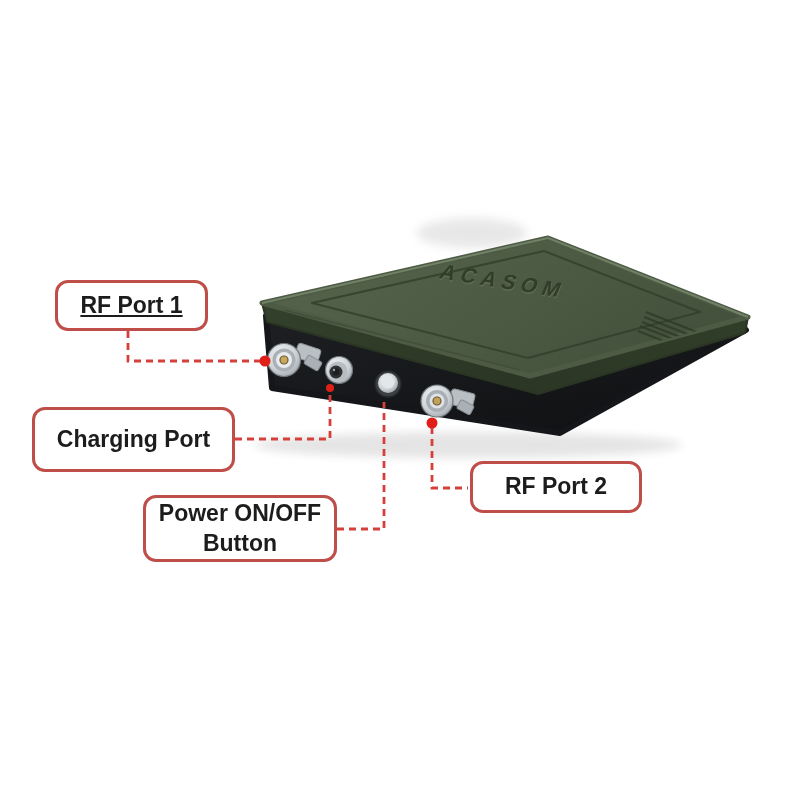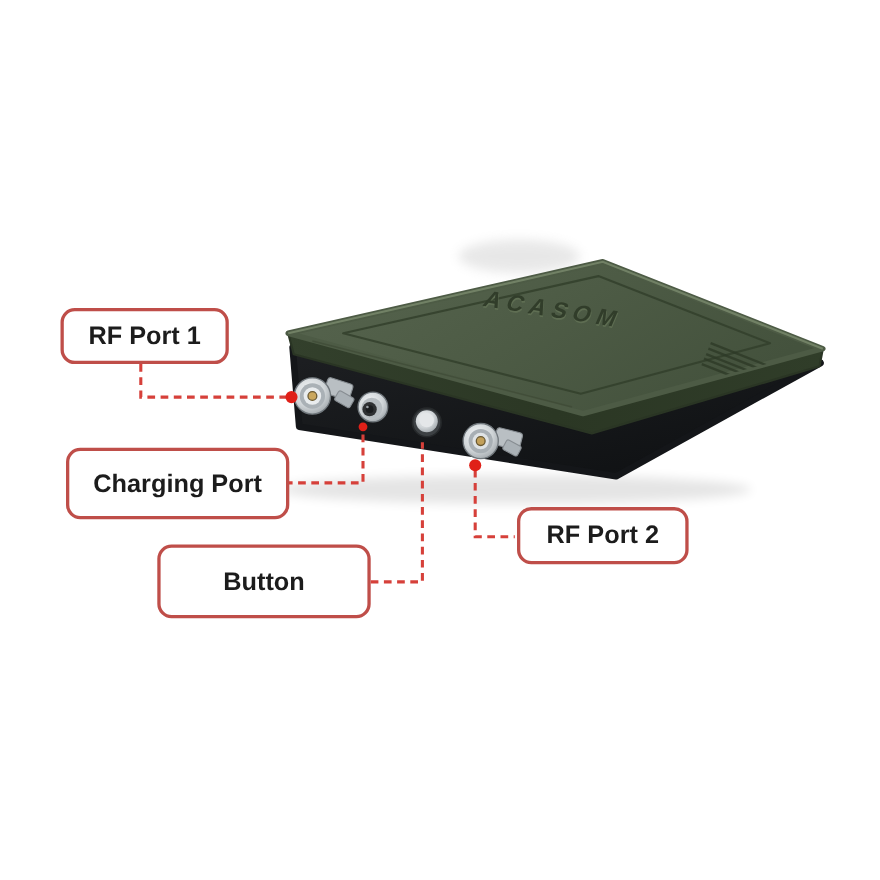--- a/index.html
+++ b/index.html
@@ -28,24 +28,24 @@
     flex-direction:column;
     align-items:center;
     justify-content:center;
     color:var(--label-text);
     font-weight:700;
     font-size:23px;
     line-height:1.28;
     text-align:center;
     z-index:5;
   }
-  #co-rf1     {left:55px;  top:280px; width:153px; height:51px;}
-  #co-charging{left:32px;  top:407px; width:203px; height:65px;margin-left:28px;}
+  #co-rf1     {left:55px;  top:280px; width:153px; height:51px;text-decoration:underline;}
+  #co-charging{left:32px;  top:407px; width:203px; height:65px;}
   #co-power   {left:143px; top:495px; width:194px; height:67px;}
-  #co-rf2     {left:470px; top:461px; width:156px; height:52px;}
+  #co-rf2     {left:470px; top:461px; width:172px; height:52px;}
 </style>
 </head>
 <body>
 
 <div id="stage">
 
   <svg id="device-svg" viewBox="0 0 800 800">
     <defs>
       <linearGradient id="lidGrad" x1="0" y1="0" x2="1" y2="0.45">
         <stop offset="0" stop-color="#57654f"></stop>
@@ -146,20 +146,21 @@
 
   <div class="callout" id="co-rf1">
     <div class="callout-line">RF Port 1</div>
   </div>
 
   <div class="callout" id="co-charging">
     <div class="callout-line">Charging Port</div>
   </div>
 
   <div class="callout" id="co-power">
+    <div class="callout-line">Power ON/OFF</div>
     <div class="callout-line">Button</div>
   </div>
 
   <div class="callout" id="co-rf2">
     <div class="callout-line">RF Port 2</div>
   </div>
 
 </div>
 
 </body></html>

